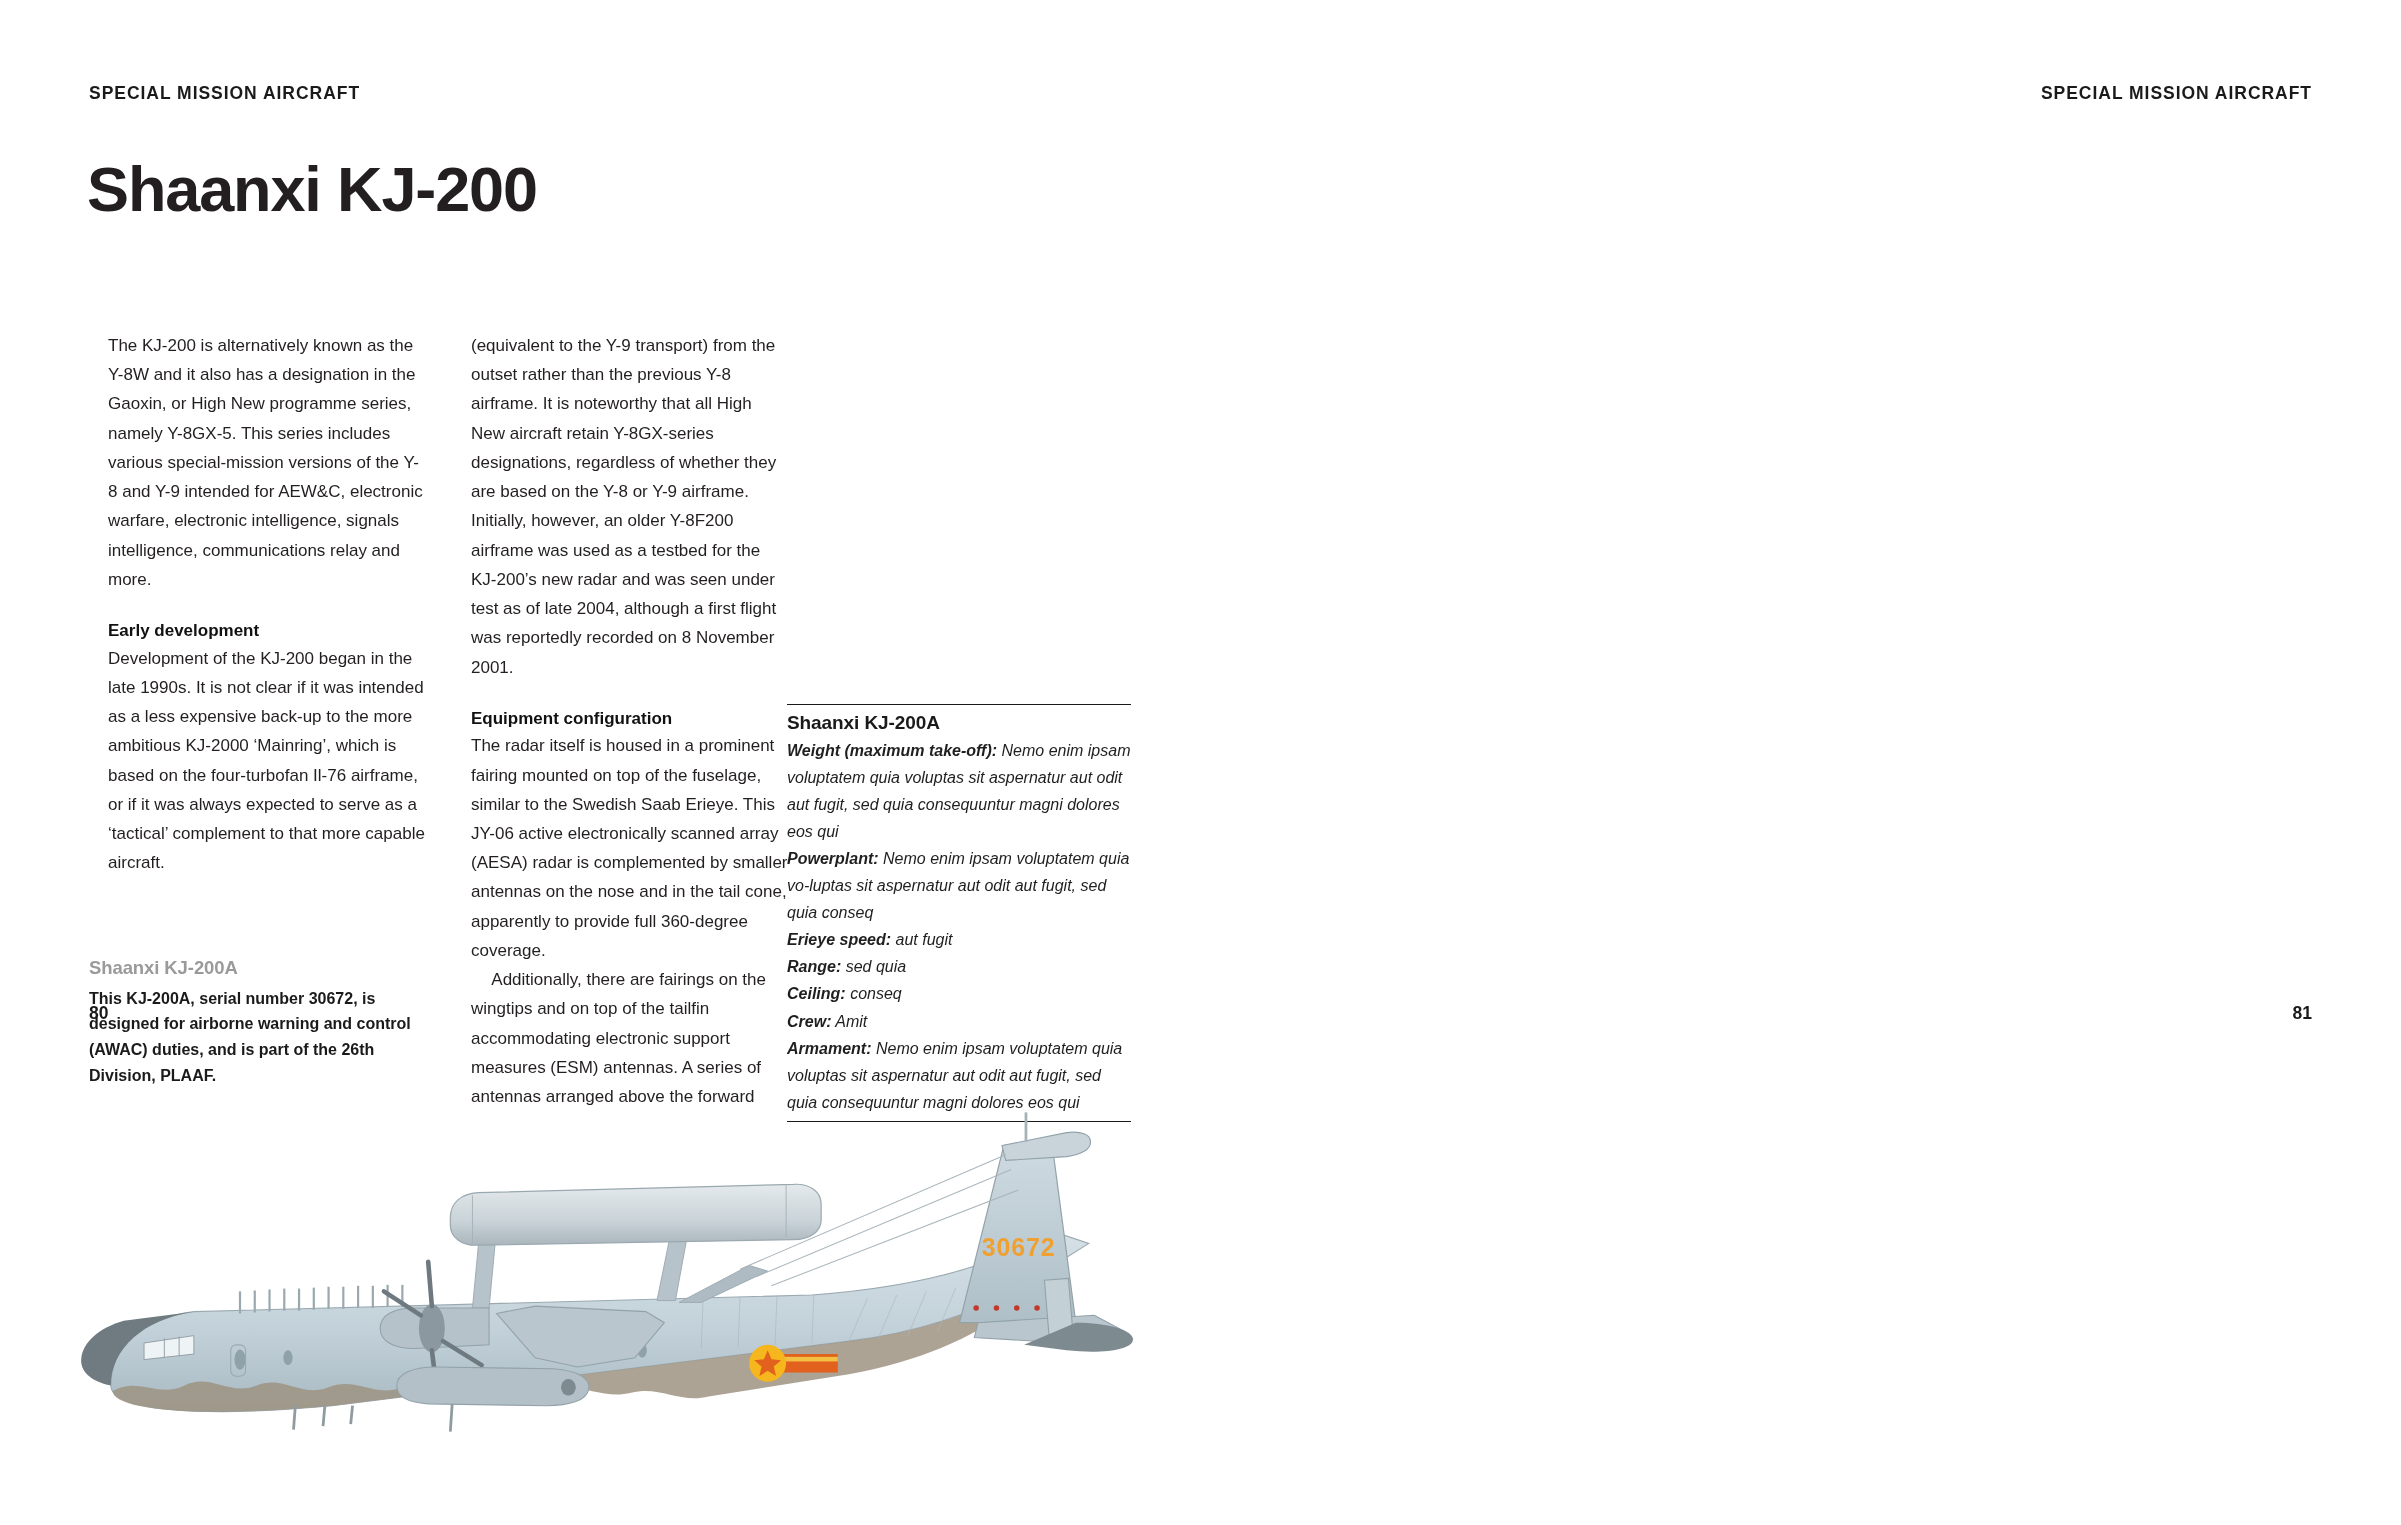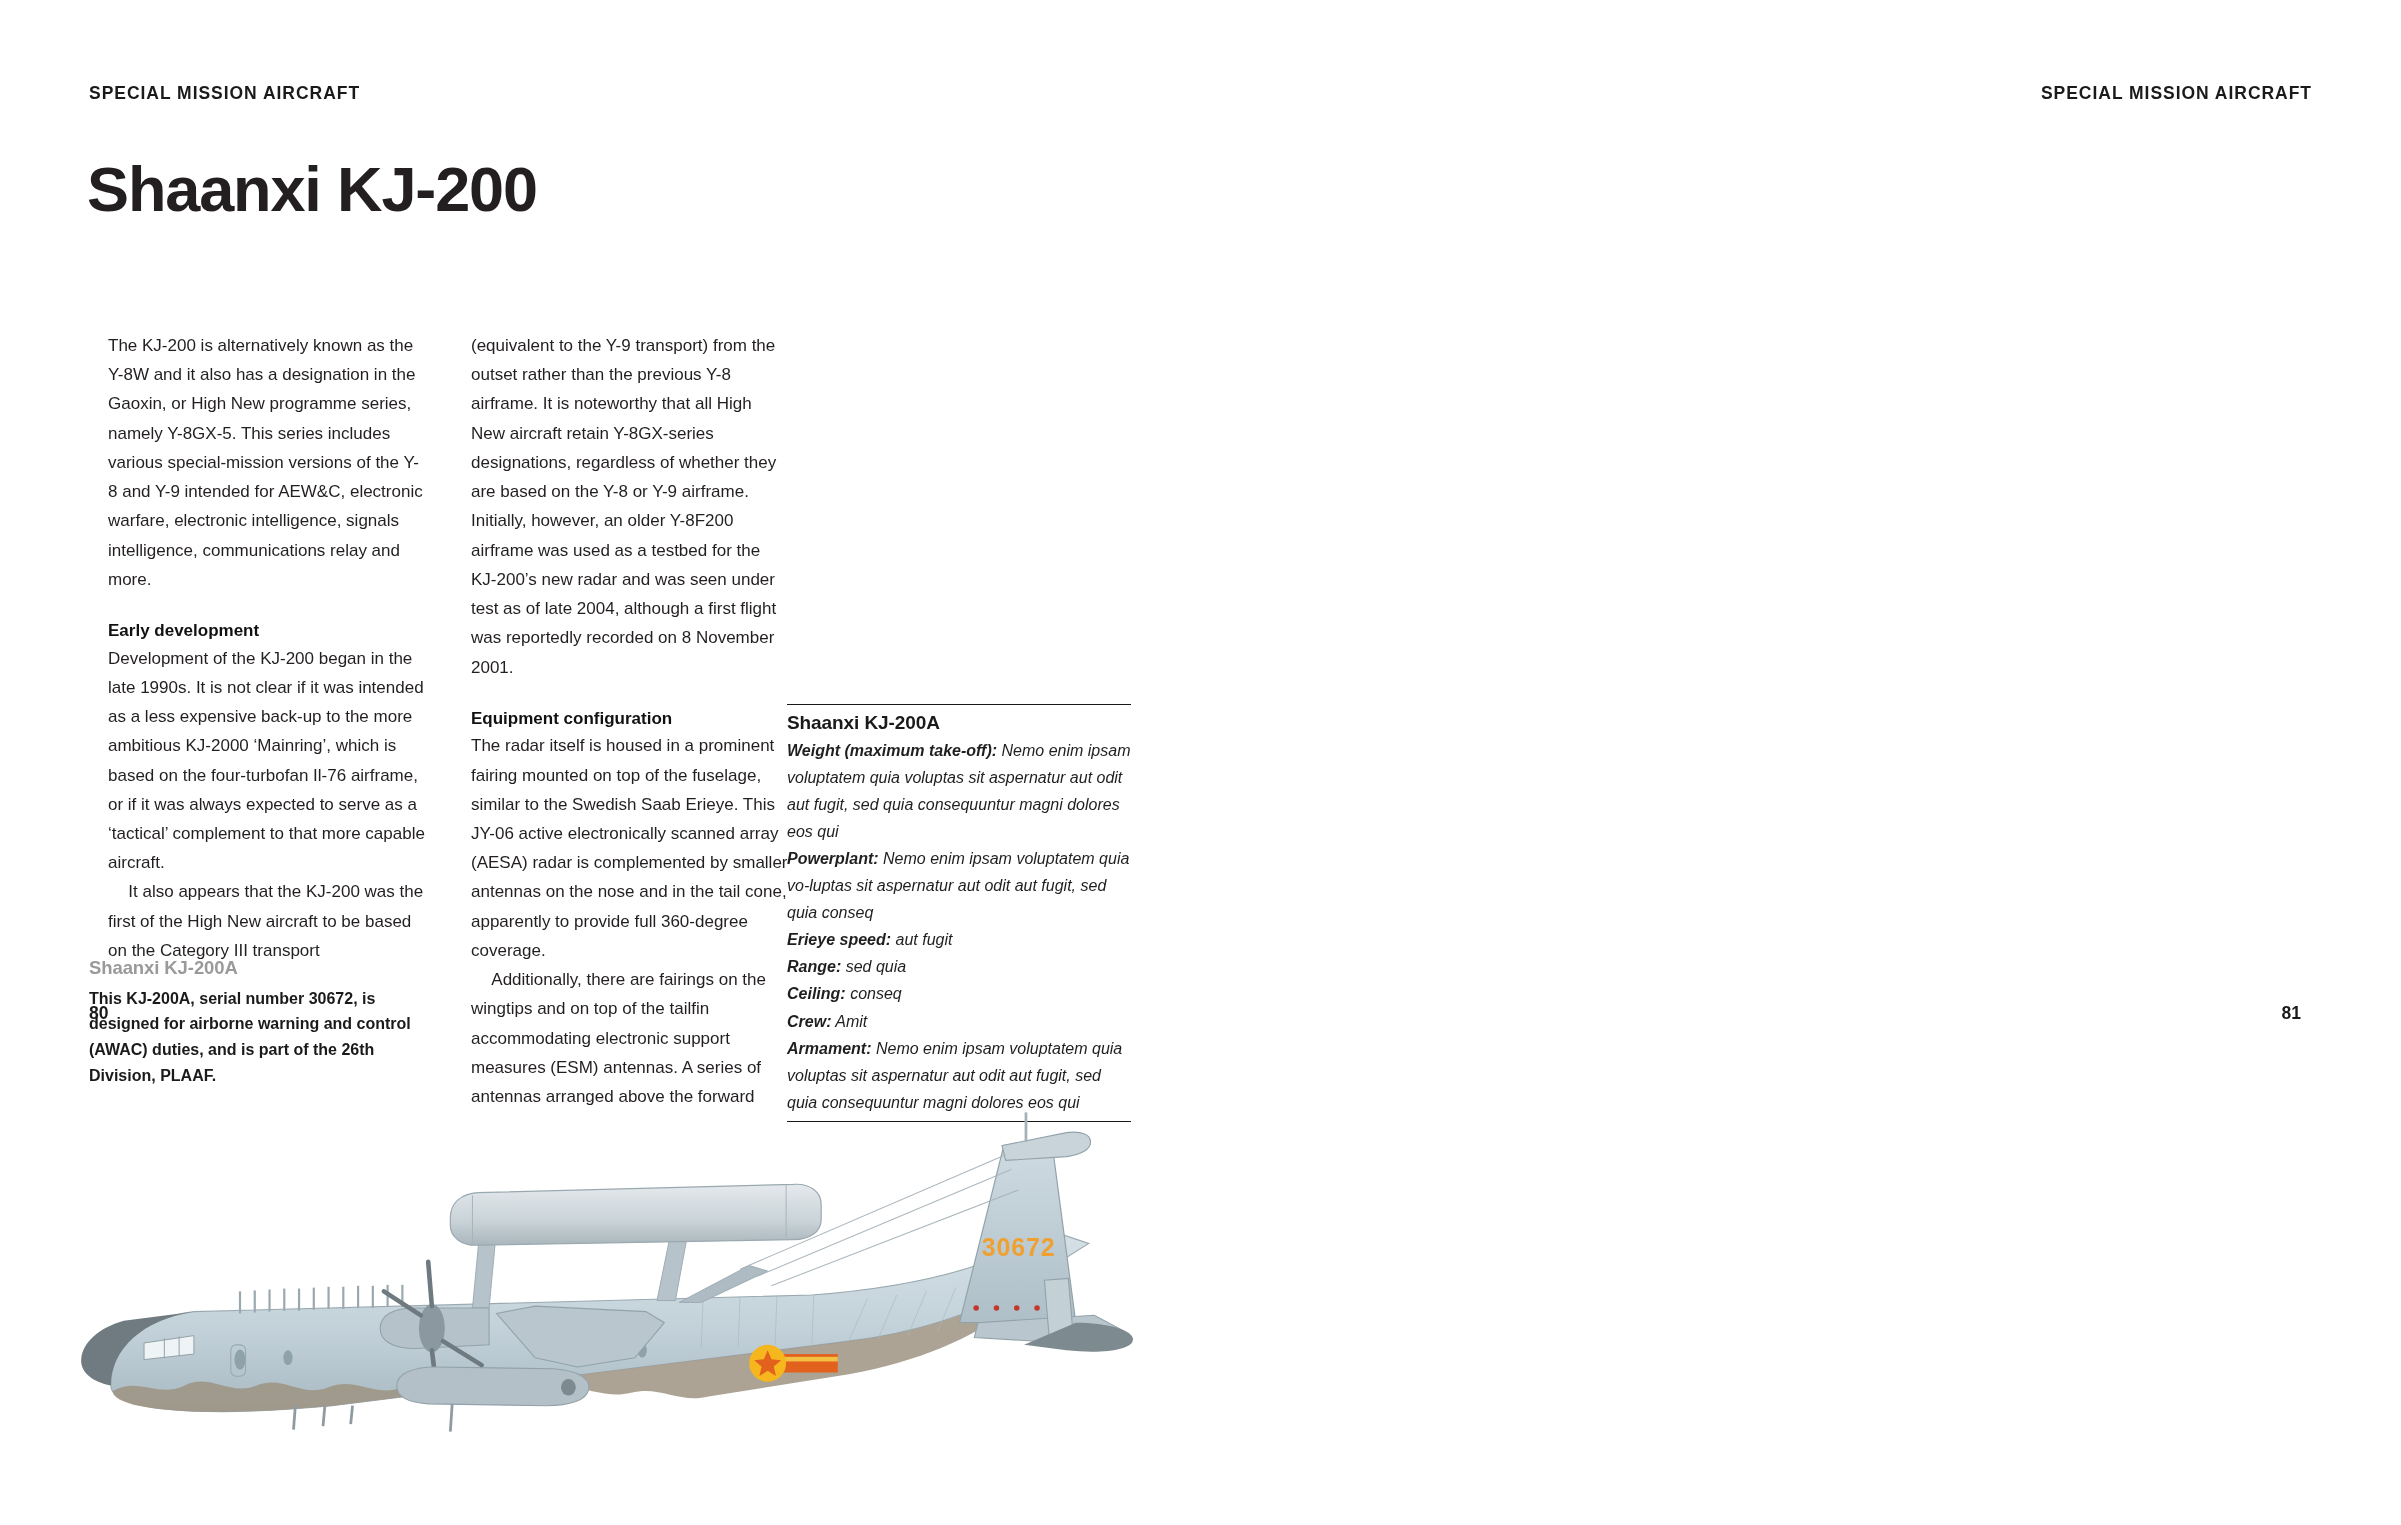--- a/index.html
+++ b/index.html
@@ -75,21 +75,21 @@
   .specbox-list{font-size:16px;line-height:1.69;color:#1f1f1f;}
   .specbox-list div{margin:0;font-style:italic;}
   .specbox-list b{font-weight:700;}
 
   
   .folio{
     position:absolute;bottom:72px;
     font-size:17.5px;font-weight:700;color:#1a1a1a;
   }
   .folio-left{left:89px;}
-  .folio-right{right:100px;text-align:right;}
+  .folio-right{right:89px;text-align:right;}
 
   
   .artwork{
     position:absolute;left:55px;top:1081px;width:1108px;height:369px;
   }
   .artwork svg{display:block;width:100%;height:100%;}
 </style>
 </head>
 <body>
 
@@ -99,21 +99,20 @@
 
     <div class="runhead runhead-left">SPECIAL MISSION AIRCRAFT</div>
 
     <h1 class="title">Shaanxi KJ-200</h1>
 
 
     <div class="lcol lcol-1">
       <p>The KJ-200 is alternatively known as the Y-8W and it also has a designation in the Gaoxin, or High New programme series, namely Y-8GX-5. This series includes various special-mission versions of the Y-8 and Y-9 intended for AEW&amp;C, electronic warfare, electronic intelligence, signals intelligence, communications relay and more.</p>
       <div class="subhead">Early development</div>
       <p style="text-indent:0">Development of the KJ-200 began in the late 1990s. It is not clear if it was intended as a less expensive back-up to the more ambitious KJ-2000 ‘Mainring’, which is based on the four-turbofan Il-76 airframe, or if it was always expected to serve as a ‘tactical’ complement to that more capable aircraft.</p>
-      <p>It also appears that the KJ-200 was the first of the High New aircraft to be based on the Category III transport</p>
     </div>
 
     <div class="lcol lcol-2">
       <p>(equivalent to the Y-9 transport) from the outset rather than the previous Y-8 airframe. It is noteworthy that all High New aircraft retain Y-8GX-series designations, regardless of whether they are based on the Y-8 or Y-9 airframe. Initially, however, an older Y-8F200 airframe was used as a testbed for the KJ-200’s new radar and was seen under test as of late 2004, although a first flight was reportedly recorded on 8 November 2001.</p>
       <div class="subhead">Equipment configuration</div>
       <p style="text-indent:0">The radar itself is housed in a prominent fairing mounted on top of the fuselage, similar to the Swedish Saab Erieye. This JY-06 active electronically scanned array (AESA) radar is complemented by smaller antennas on the nose and in the tail cone, apparently to provide full 360-degree coverage.</p>
       <p>Additionally, there are fairings on the wingtips and on top of the tailfin accommodating electronic support measures (ESM) antennas. A series of antennas arranged above the forward</p>
     </div>
 
     <div class="artcap">

